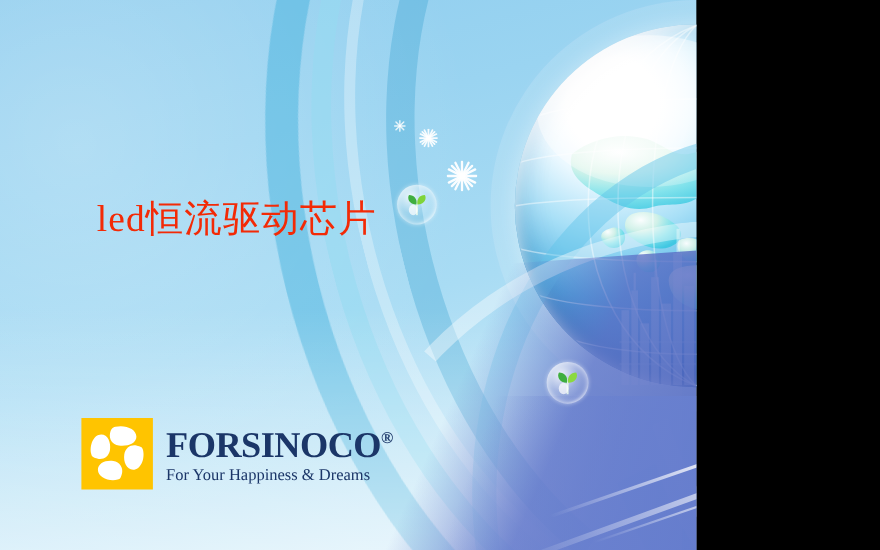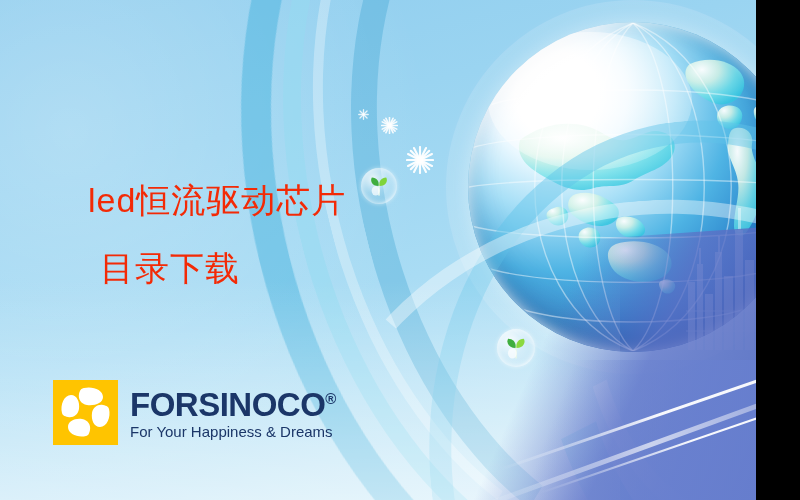--- a/index.html
+++ b/index.html
@@ -3,24 +3,24 @@
 <meta charset="utf-8">
 <title>FORSINOCO Banner</title>
 <style>
   html, body {
     margin: 0;
     padding: 0;
     background: #000;
   }
   #stage {
     position: relative;
-    width: 756px;
+    width: 633px;
     height: 500px;
     overflow: hidden;
-    font-family: Liberation Sans, sans-serif;
+    font-family: Liberation Serif, serif;
     background: linear-gradient(165deg, #8fcdee 0%, #9ad4f1 28%, #a9dcf4 55%, #c4e7f7 78%, #dff2fb 100%);
   }
 
   
   .bg-layer { position:absolute; inset:0; pointer-events:none; }
 
   
   .wash-left {
     position:absolute; left:-60px; top:-40px; width:520px; height:580px;
     background: radial-gradient(ellipse at 25% 30%, rgba(255,255,255,0.25) 0%, rgba(255,255,255,0) 65%);
@@ -157,21 +157,21 @@
     position:absolute; left:88px; top:166px;
     color:#f32a06;
     font-size:34px;
     line-height:68px;
     letter-spacing:1px;
     white-space:nowrap;
   }
   .headline .l2 { display:block; padding-left:12px; }
 
   
-  .logo { position:absolute; left:53px; top:380px; display:flex; align-items:flex-start;justify-content:center; }
+  .logo { position:absolute; left:74px; top:380px; display:flex; align-items:flex-start;justify-content:center; }
   .logo-mark {
     width:65px; height:65px;
     background:#ffc400;
     position:relative;
     flex:0 0 auto;
   }
   .logo-text { margin-left:12px; margin-top:2px; }
   .brand {
     font-size:33px; font-weight:bold; color:#1b3668;
     letter-spacing:-0.5px; line-height:34px; white-space:nowrap;
@@ -351,21 +351,20 @@
     <svg class="sprout" style="left:6px; top:5px; width:22px; height:24px;" viewBox="0 0 24 24">
       <rect x="10.6" y="9" width="1.8" height="13" fill="#e8f7ea" opacity="0.9"></rect>
       <path d="M11 12 C4 12 2 6 4 3 C9 3 12 7 11 12 Z" fill="#3fae3f"></path>
       <path d="M12 12 C19 12 21 6 19 3 C14 3 11 7 12 12 Z" fill="#7fd43a"></path>
       <ellipse cx="8" cy="17" rx="4.2" ry="5" fill="#ffffff" opacity="0.7"></ellipse>
     </svg>
   </div>
 
   <div class="headline">
     <span class="l1">led恒流驱动芯片</span>
-    <span class="l2">目录下载</span>
   </div>
 
   <div class="logo">
     <div class="logo-mark">
       <svg width="65" height="65" viewBox="0 0 65 65">
         <g fill="#ffffff">
           <path d="M31 8 C40 6 50 10 50 17 C50 23 42 26 34 25 C28 24 25 19 26 14 C27 10 28 8.6 31 8 Z"></path>
           <path d="M56 29 C58 37 54 47 47 47 C41 47 38 40 39 33 C40 27 45 24 50 25 C54 26 55.4 26.5 56 29 Z"></path>
           <path d="M33 56 C25 58 15 54 15 47 C15 41 22 38 29 39 C35 40 38 45 37 50 C36 54 35.5 55.4 33 56 Z"></path>
           <path d="M9 33 C7 25 11 15 18 15 C24 15 27 22 26 29 C25 35 20 38 15 37 C11 36 9.6 35.5 9 33 Z"></path>

